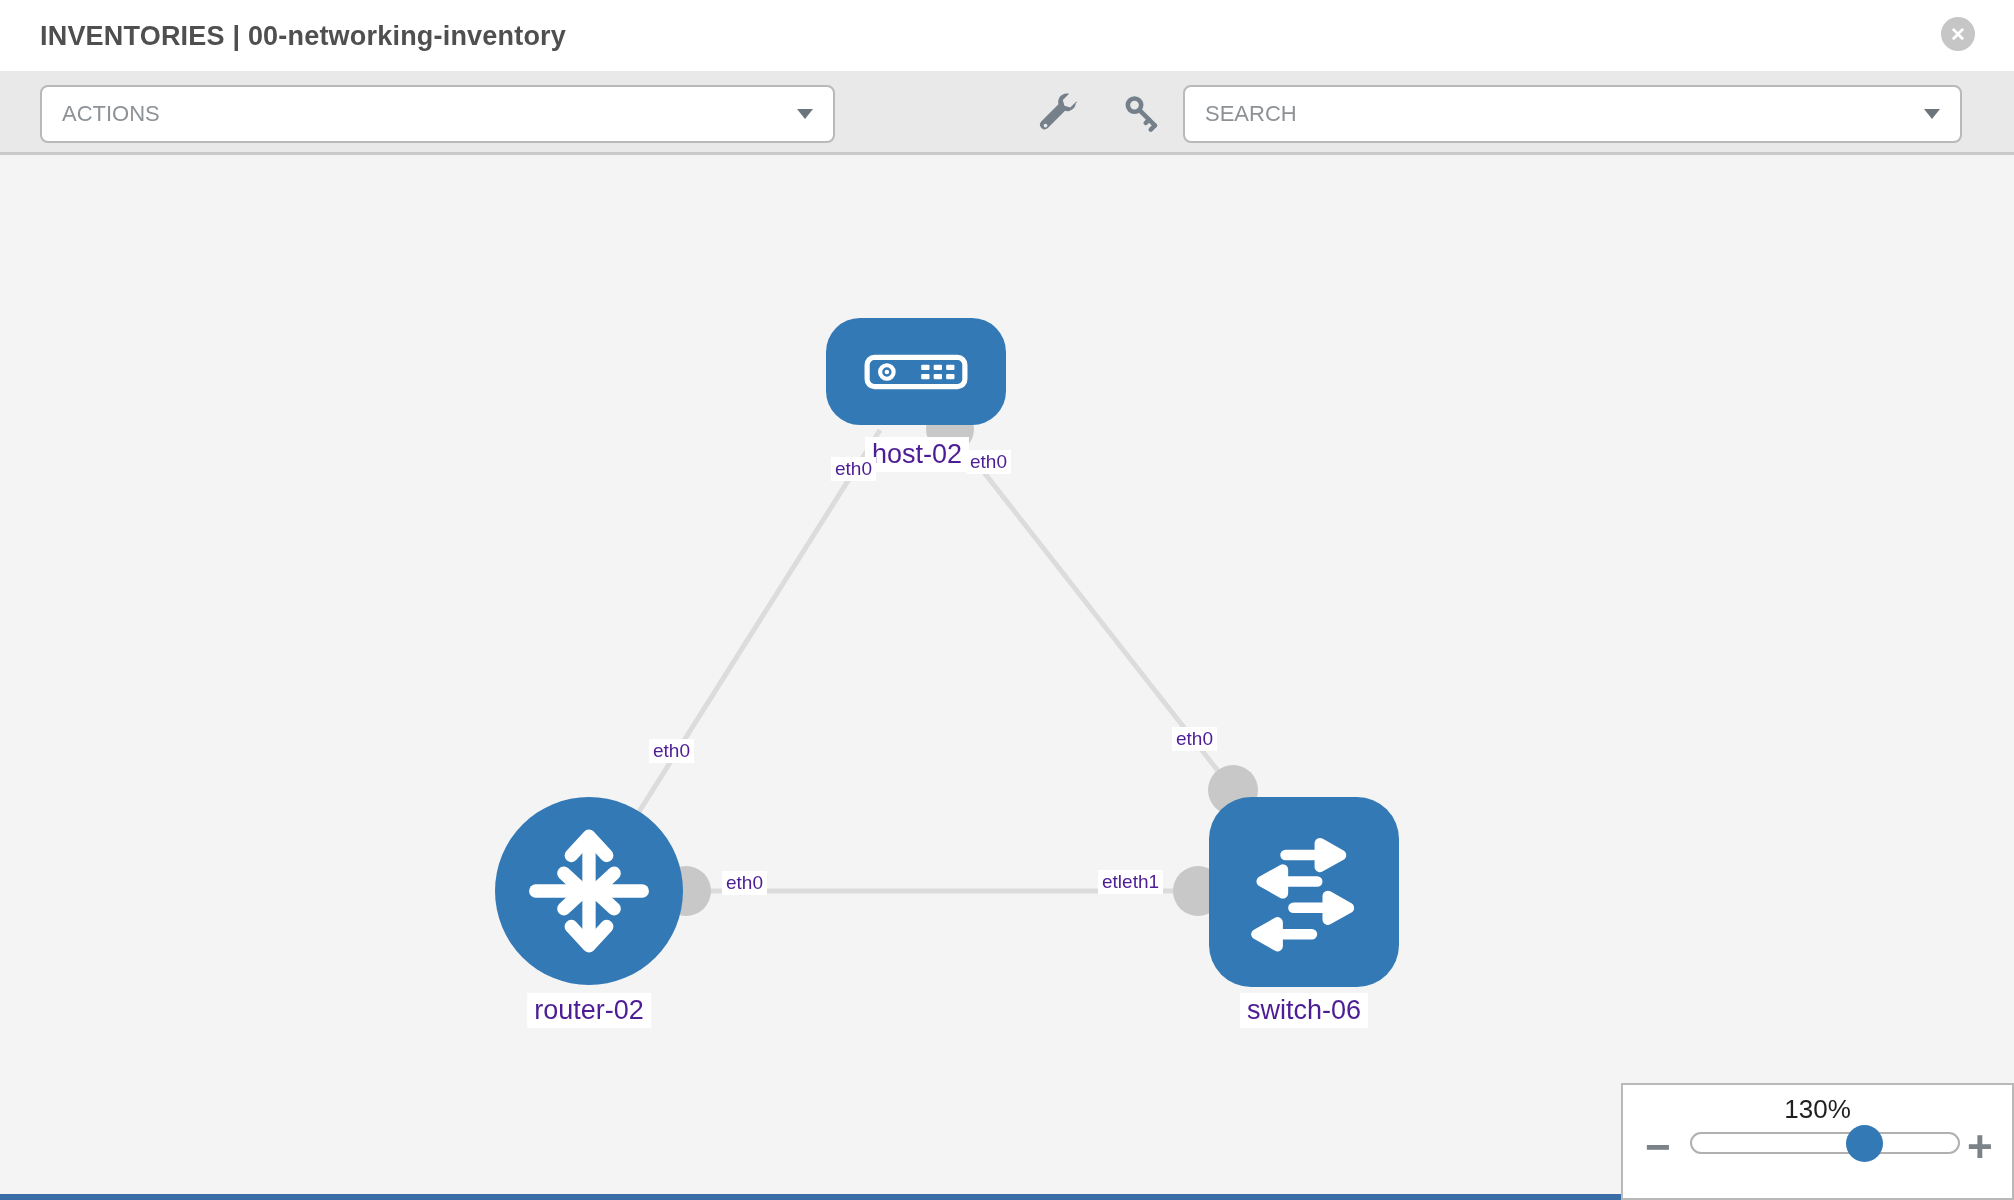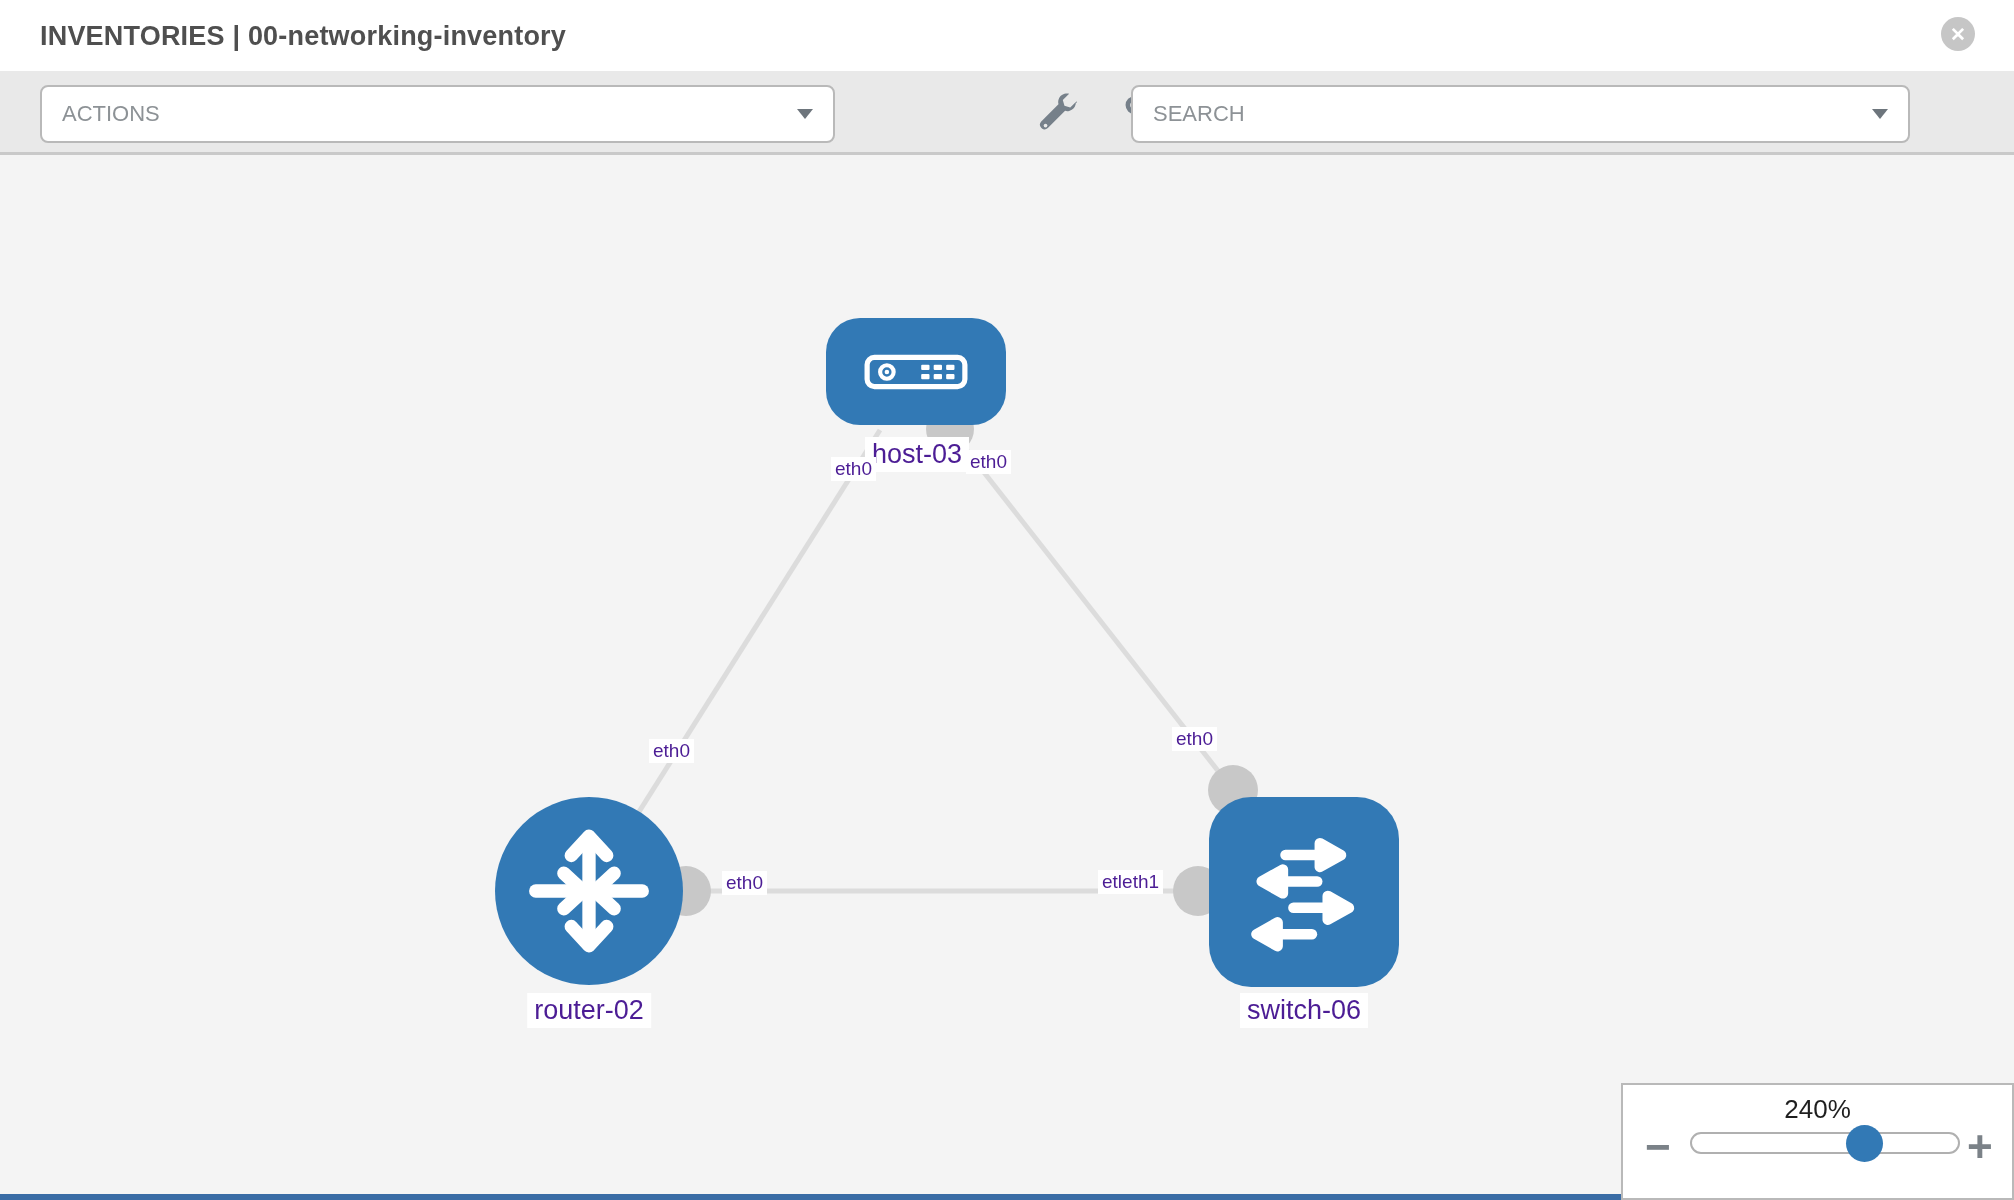--- a/index.html
+++ b/index.html
@@ -34,21 +34,21 @@
     border:2px solid #b9b9b9; border-radius:8px;
     display:flex; align-items:center; padding:0 20px;
     color:#8d9296; font-size:22px; cursor:pointer;
   }
   .select .caret {
     margin-left:auto; width:0; height:0;
     border-left:8px solid transparent; border-right:8px solid transparent;
     border-top:10px solid #6d757c;
   }
   #actions-select { left:40px; width:795px; }
-  #search-select  { left:1131px; width:779px; }
+  #search-select  { left:1183px; width:779px; }
   .tool-icons {
     position:absolute; left:1034px; top:0; height:84px; width:132px;
     display:flex; align-items:center; justify-content:space-between;
   }
   .tool-btn { width:48px; height:48px; display:flex; align-items:center; justify-content:center; cursor:pointer; }
 
   
   .canvas { position:absolute; top:155px; left:0; width:2014px; height:1045px; background:#f4f4f4; }
   svg.links { position:absolute; left:0; top:0; width:2014px; height:1045px; }
 
@@ -190,34 +190,34 @@
         <path d="M60 42 H34" fill="none"></path>
           <polygon points="34,33 18,42 34,51"></polygon>
         <path d="M42 62 H68" fill="none"></path>
           <polygon points="68,53 84,62 68,71"></polygon>
         <path d="M56 82 H30" fill="none"></path>
           <polygon points="30,73 14,82 30,91"></polygon>
       </g>
     </svg>
   </div>
 
-  <div class="lbl node-lbl" id="lbl-host">host-03</div>
+  <div class="lbl node-lbl" id="lbl-host">host-02</div>
   <div class="lbl node-lbl" id="lbl-router">router-02</div>
   <div class="lbl node-lbl" id="lbl-switch">switch-06</div>
 
   <div class="lbl if-lbl" id="if-host-left">eth0</div>
   <div class="lbl if-lbl" id="if-host-right">eth0</div>
   <div class="lbl if-lbl" id="if-router-host">eth0</div>
   <div class="lbl if-lbl" id="if-router-switch">eth0</div>
   <div class="lbl if-lbl" id="if-switch-top">eth0</div>
   <div class="lbl if-lbl" id="if-switch-left">etleth1</div>
 </div>
 
 <div class="zoom-panel">
-  <div class="zoom-level">240%</div>
+  <div class="zoom-level">130%</div>
   <div class="zoom-minus">−</div>
   <div class="zoom-track">
     <div class="zoom-knob"></div>
   </div>
   <div class="zoom-plus">+</div>
 </div>
 
 <div class="bottom-bar"></div>
 
 </body></html>

